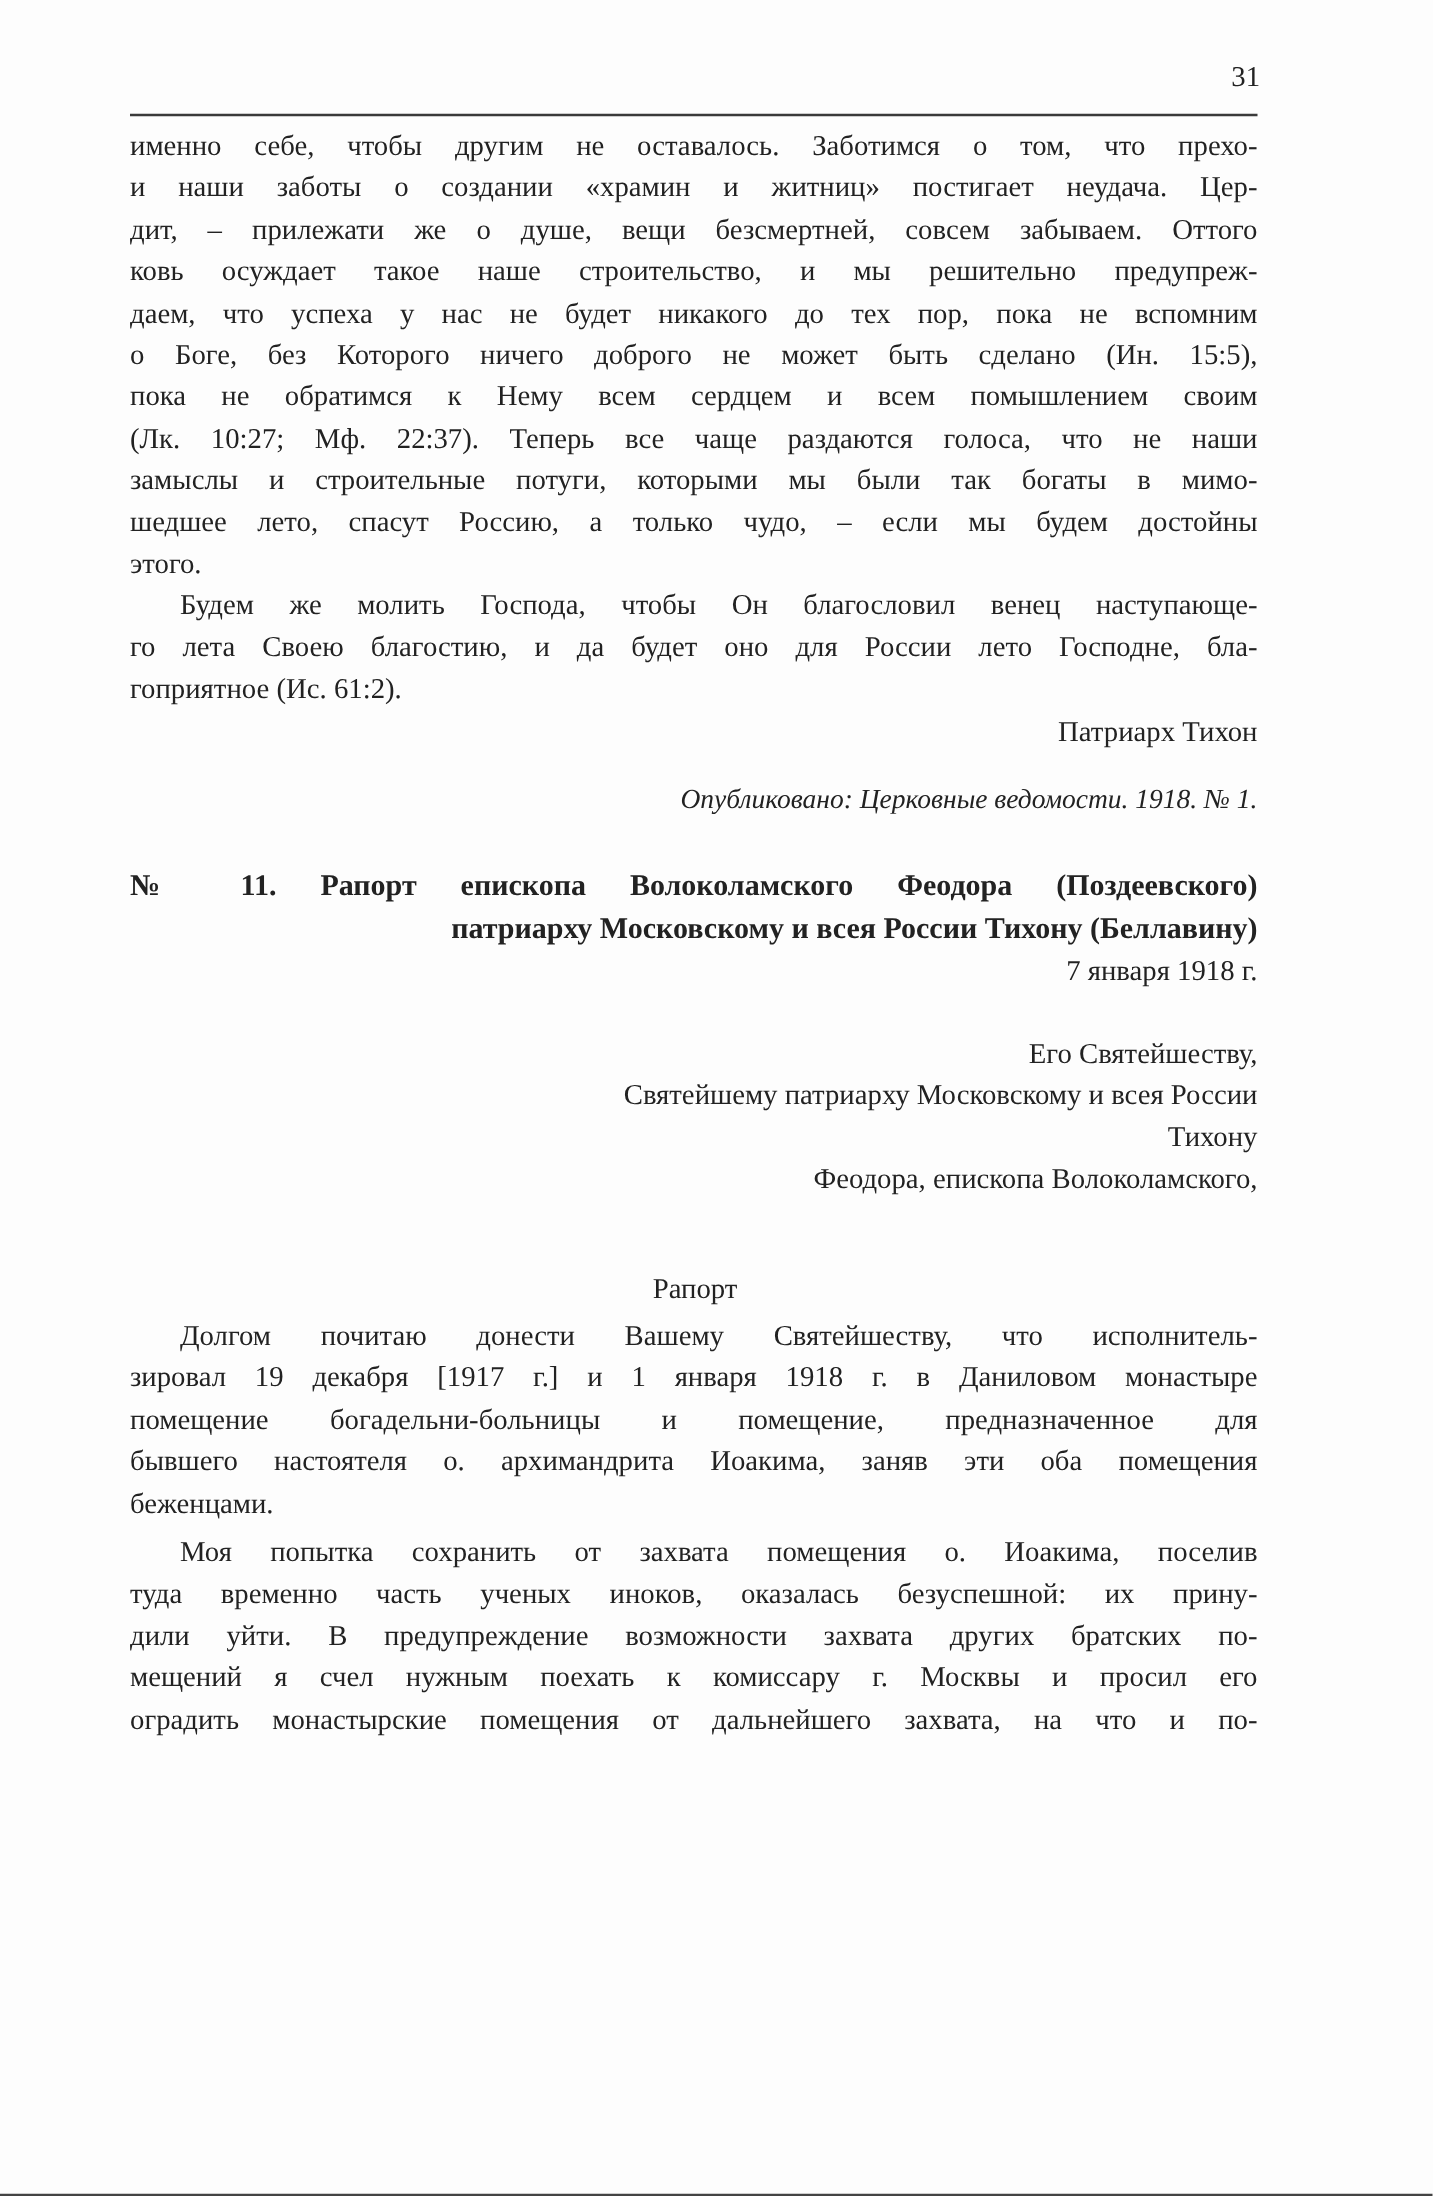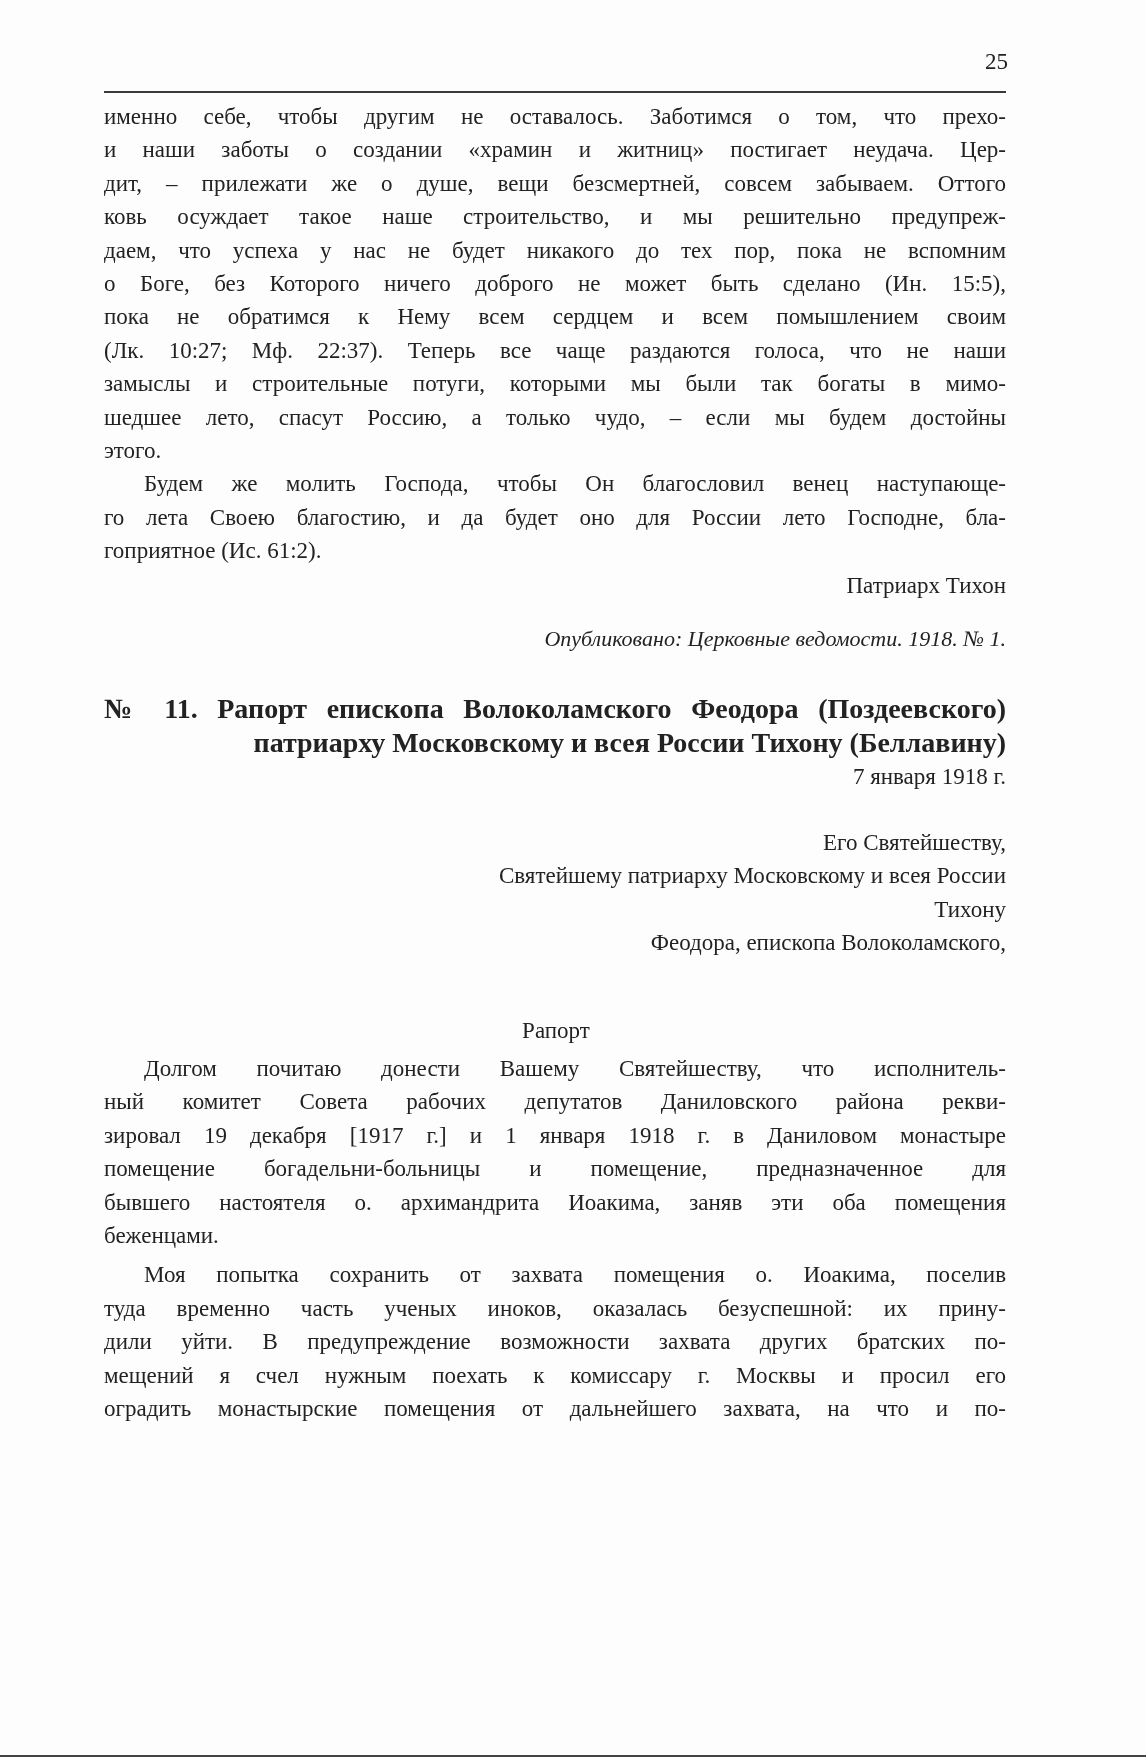--- a/index.html
+++ b/index.html
@@ -25,38 +25,38 @@
   .line.indent { text-indent: 40px; }
   .para { margin: 0; }
   .signature { text-align: right; margin-top: 1px; }
   .src { font-style: italic; font-size: 22px; line-height: 33.4px; }
   .src-published { margin-top: 20px; text-align: right; }
   .src-printed { margin-top: 20px; }
   .src-printed .hang { display: block; padding-left: 184px; }
   .src-printed .hang.j { text-align: justify; text-align-last: justify; }
   .src-printed .hang.r { text-align: right; padding-right: 14px; }
   .doc-heading {
-    margin-top: 36px; font-weight: bold; font-size: 28px; line-height: 34px;
+    margin-top: 36px; font-weight: bold; font-size: 24px; line-height: 34px;
   }
   .doc-heading .h1 { display: block; text-align: justify; text-align-last: justify; }
   .doc-heading .h2 { display: block; padding-left: 84px; text-align: right; }
   .doc-date { text-align: right; }
   .address { margin-top: 33px; text-align: right; }
   .address span { display: block; }
   .raport-title { text-align: center; margin-top: 54px; margin-bottom: 5px; padding-left: 2px; }
   .body-text { margin-top: 0; }
   .gap { height: 6px; }
   .bottom-rule {
     position: absolute; bottom: 0; left: 0; width: 1146px; height: 2px; background: #444;
   }
 </style>
 </head>
 <body>
 
-<div class="page-number">25</div>
+<div class="page-number">31</div>
 <div class="header-rule"></div>
 
 <div class="column">
 
   <div class="para">
     <span class="line">именно себе, чтобы другим не оставалось. Заботимся о том, что прехо-</span>
     <span class="line">и наши заботы о создании «храмин и житниц» постигает неудача. Цер-</span>
     <span class="line">дит, – прилежати же о душе, вещи безсмертней, совсем забываем. Оттого</span>
     <span class="line">ковь осуждает такое наше строительство, и мы решительно предупреж-</span>
     <span class="line">даем, что успеха у нас не будет никакого до тех пор, пока не вспомним</span>
@@ -89,21 +89,20 @@
     <span>Его Святейшеству,</span>
     <span>Святейшему патриарху Московскому и всея России</span>
     <span>Тихону</span>
     <span>Феодора, епископа Волоколамского,</span>
   </div>
 
   <div class="raport-title">Рапорт</div>
 
   <div class="para body-text">
     <span class="line indent">Долгом почитаю донести Вашему Святейшеству, что исполнитель-</span>
-    <span class="line">ный комитет Совета рабочих депутатов Даниловского района рекви-</span>
     <span class="line">зировал 19 декабря [1917 г.] и 1 января 1918 г. в Даниловом монастыре</span>
     <span class="line">помещение богадельни-больницы и помещение, предназначенное для</span>
     <span class="line">бывшего настоятеля о. архимандрита Иоакима, заняв эти оба помещения</span>
     <span class="line last">беженцами.</span>
   </div>
 
   <div class="gap"></div>
 
   <div class="para">
     <span class="line indent">Моя попытка сохранить от захвата помещения о. Иоакима, поселив</span>

